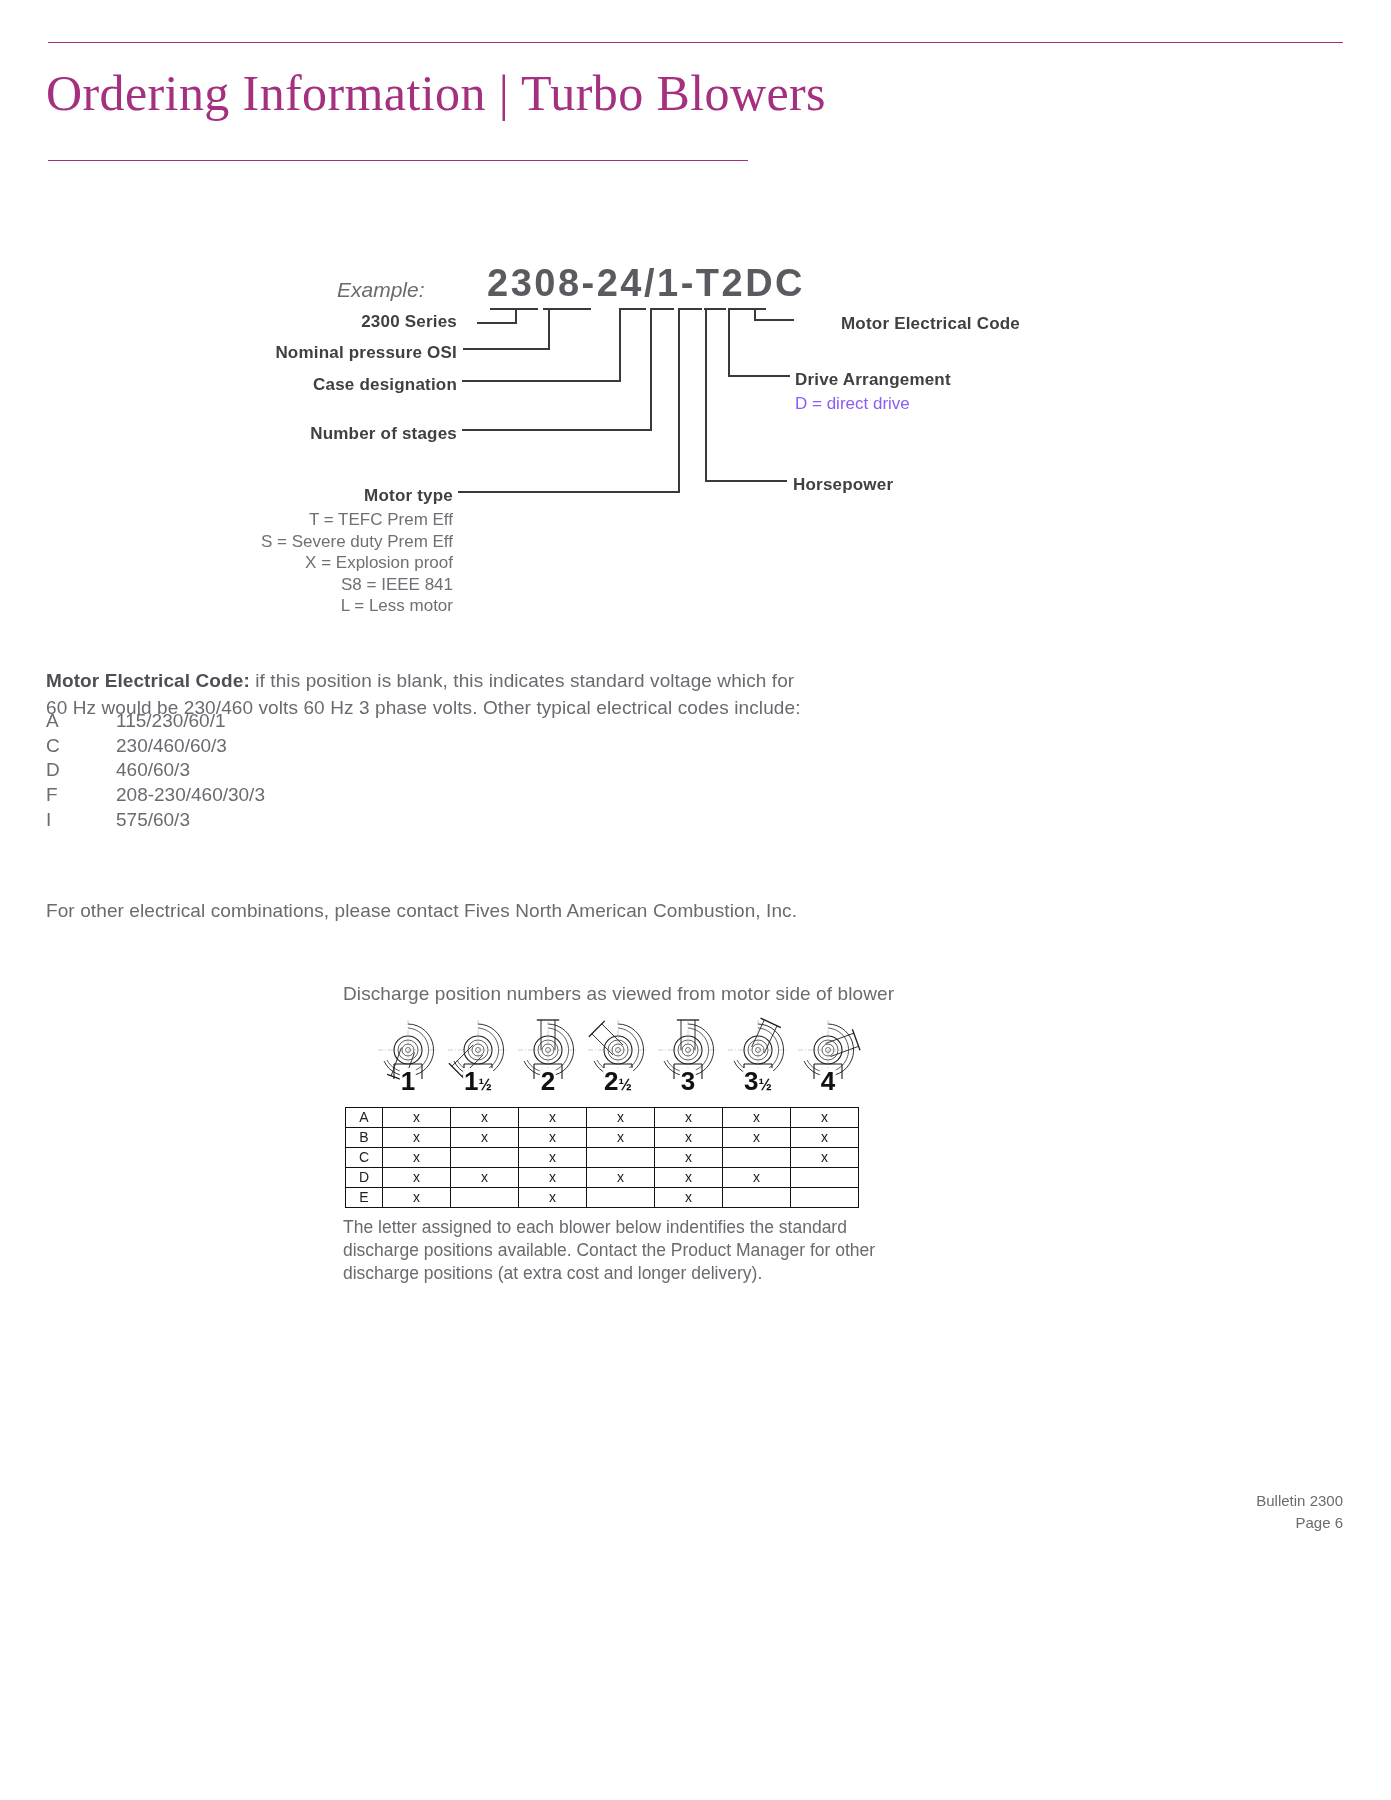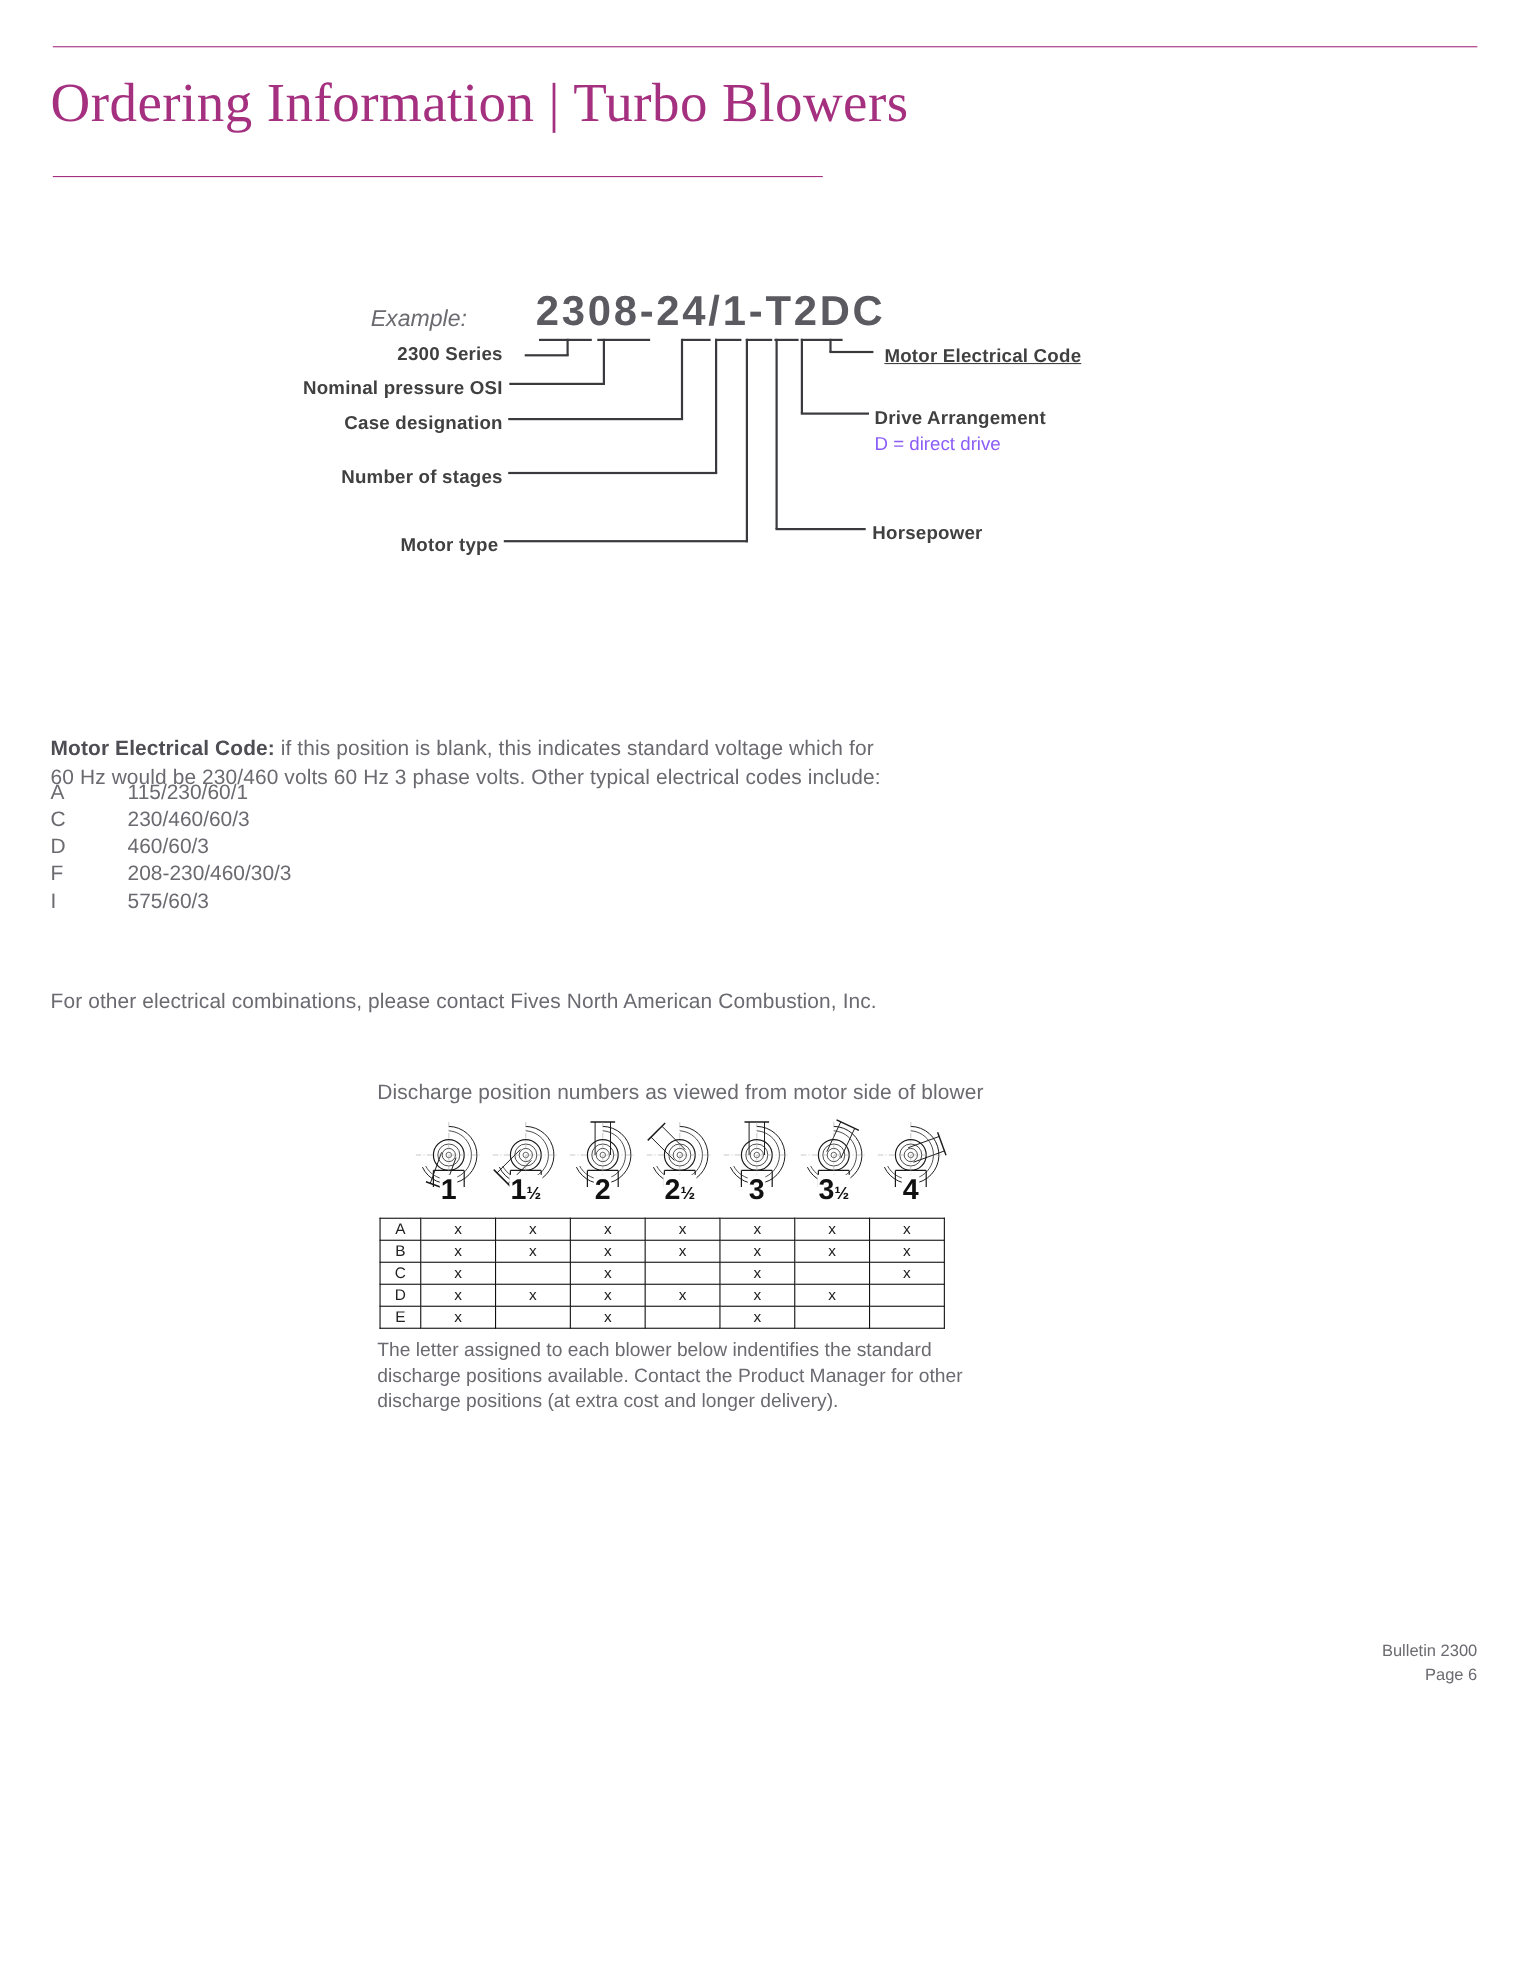--- a/index.html
+++ b/index.html
@@ -153,33 +153,40 @@
     <div class="lbl lbl-r" style="left:150px; top:120px; width:307px;">Case designation</div>
 
     <div class="ln v" style="left:650px; top:53px; height:122px;"></div>
     <div class="ln h" style="left:462px; top:174px; width:190px;"></div>
     <div class="lbl lbl-r" style="left:140px; top:169px; width:317px;">Number of stages</div>
 
     <div class="ln v" style="left:678px; top:53px; height:185px;"></div>
     <div class="ln h" style="left:458px; top:236px; width:222px;"></div>
     <div class="lbl lbl-r" style="left:190px; top:231px; width:263px;">Motor type</div>
 
+    <div class="legend" id="motor-legend" style="left:153px; top:254px; width:300px;">
+        <div>T = TEFC Prem Eff</div>
+        <div>S = Severe duty Prem Eff</div>
+        <div>X = Explosion proof</div>
+        <div>S8 = IEEE 841</div>
+        <div>L = Less motor</div>
+      </div>
 
     <div class="ln v" style="left:705px; top:53px; height:173px;"></div>
     <div class="ln h" style="left:705px; top:225px; width:82px;"></div>
     <div class="lbl" style="left:793px; top:220px;">Horsepower</div>
 
     <div class="ln v" style="left:728px; top:53px; height:68px;"></div>
     <div class="ln h" style="left:728px; top:120px; width:62px;"></div>
     <div class="lbl" style="left:795px; top:115px;">Drive Arrangement</div>
     <div class="sub" style="left:795px; top:139px;">D = direct drive</div>
 
     <div class="ln v" style="left:754px; top:53px; height:12px;"></div>
     <div class="ln h" style="left:754px; top:64px; width:40px;"></div>
-    <div class="lbl" style="left:804px; top:59px;text-decoration:underline;">Motor Electrical Code</div>
+    <div class="lbl" style="left:841px; top:59px;">Motor Electrical Code</div>
   </div>
 
   <p class="para" style="top:648px; width:760px;" id="elec-intro"><b>Motor Electrical Code:</b> if this position is blank, this indicates standard voltage which for 60 Hz would be 230/460 volts 60 Hz 3 phase volts. Other typical electrical codes include:</p>
 
   <div class="codes" id="codes-list">
       <div class="row">
         <span class="k">A</span>
         <span class="v">115/230/60/1</span>
       </div>
       <div class="row">

